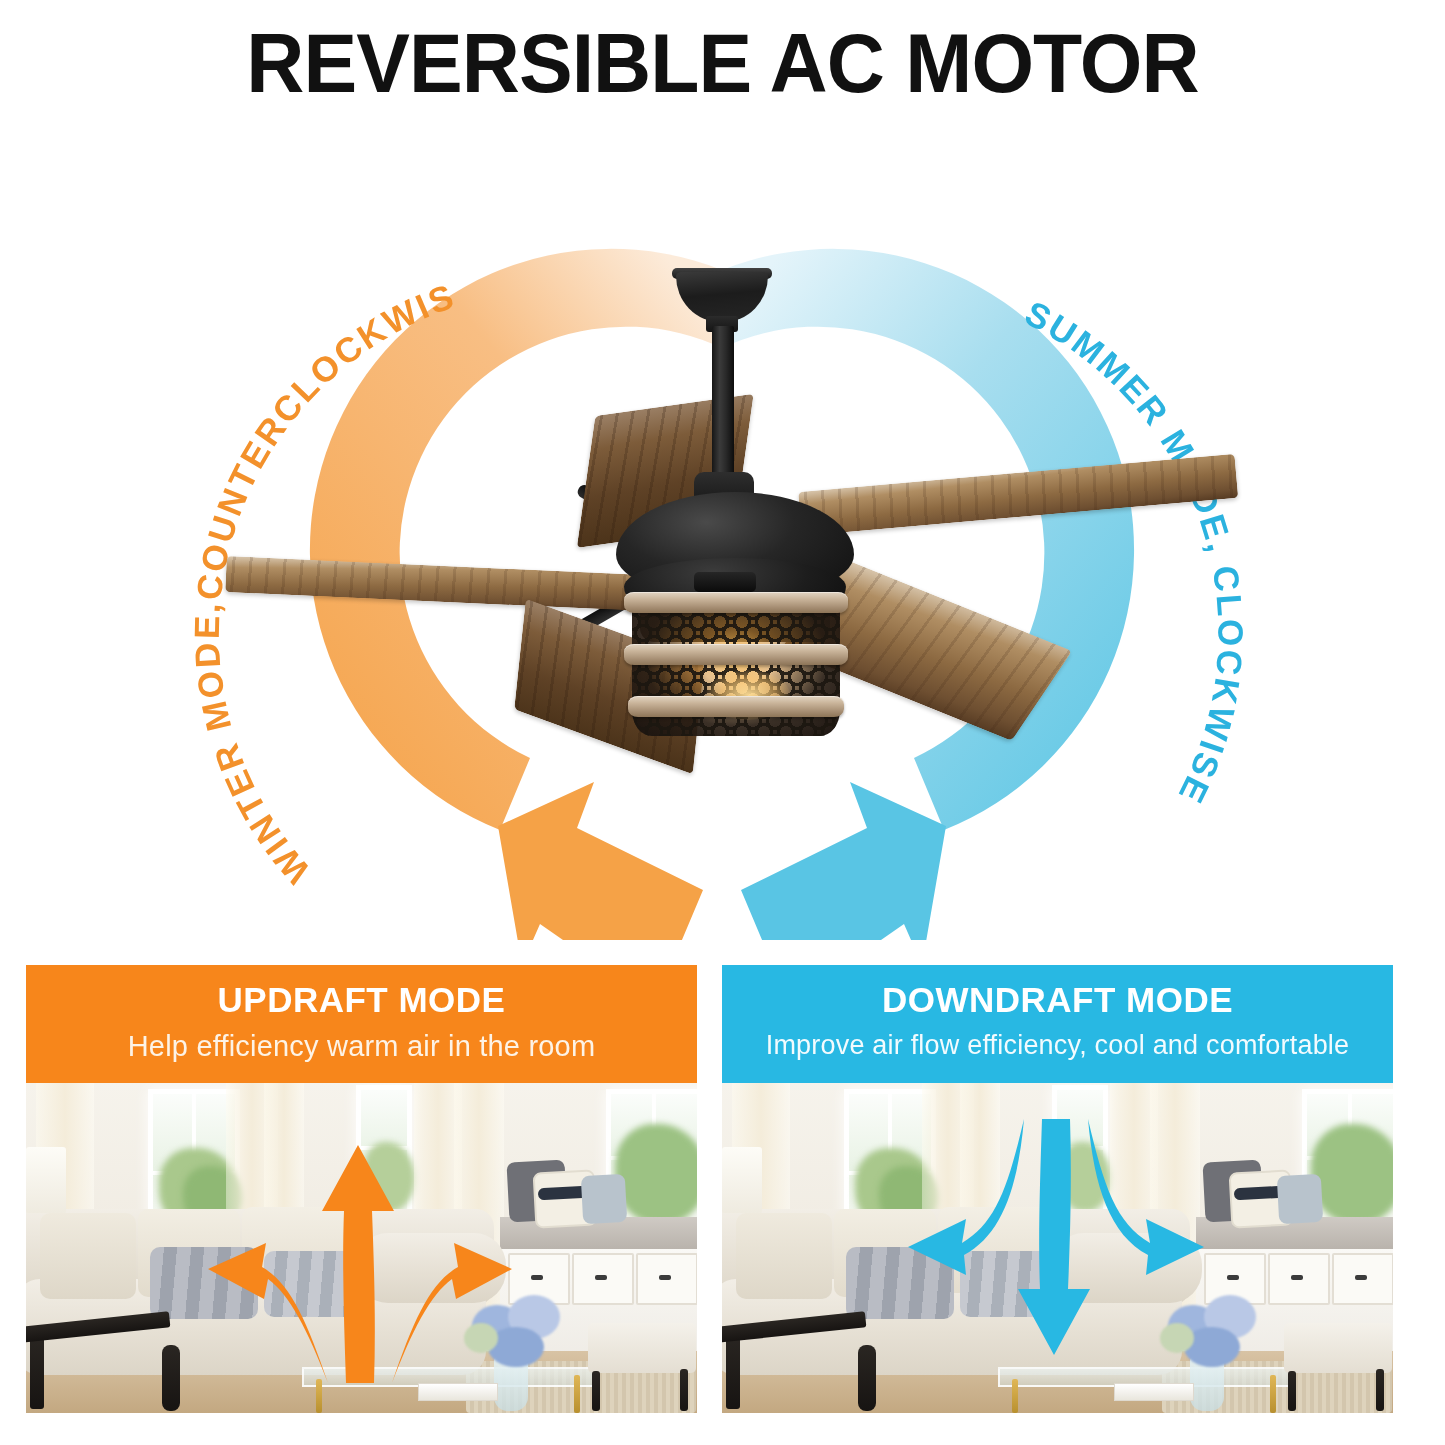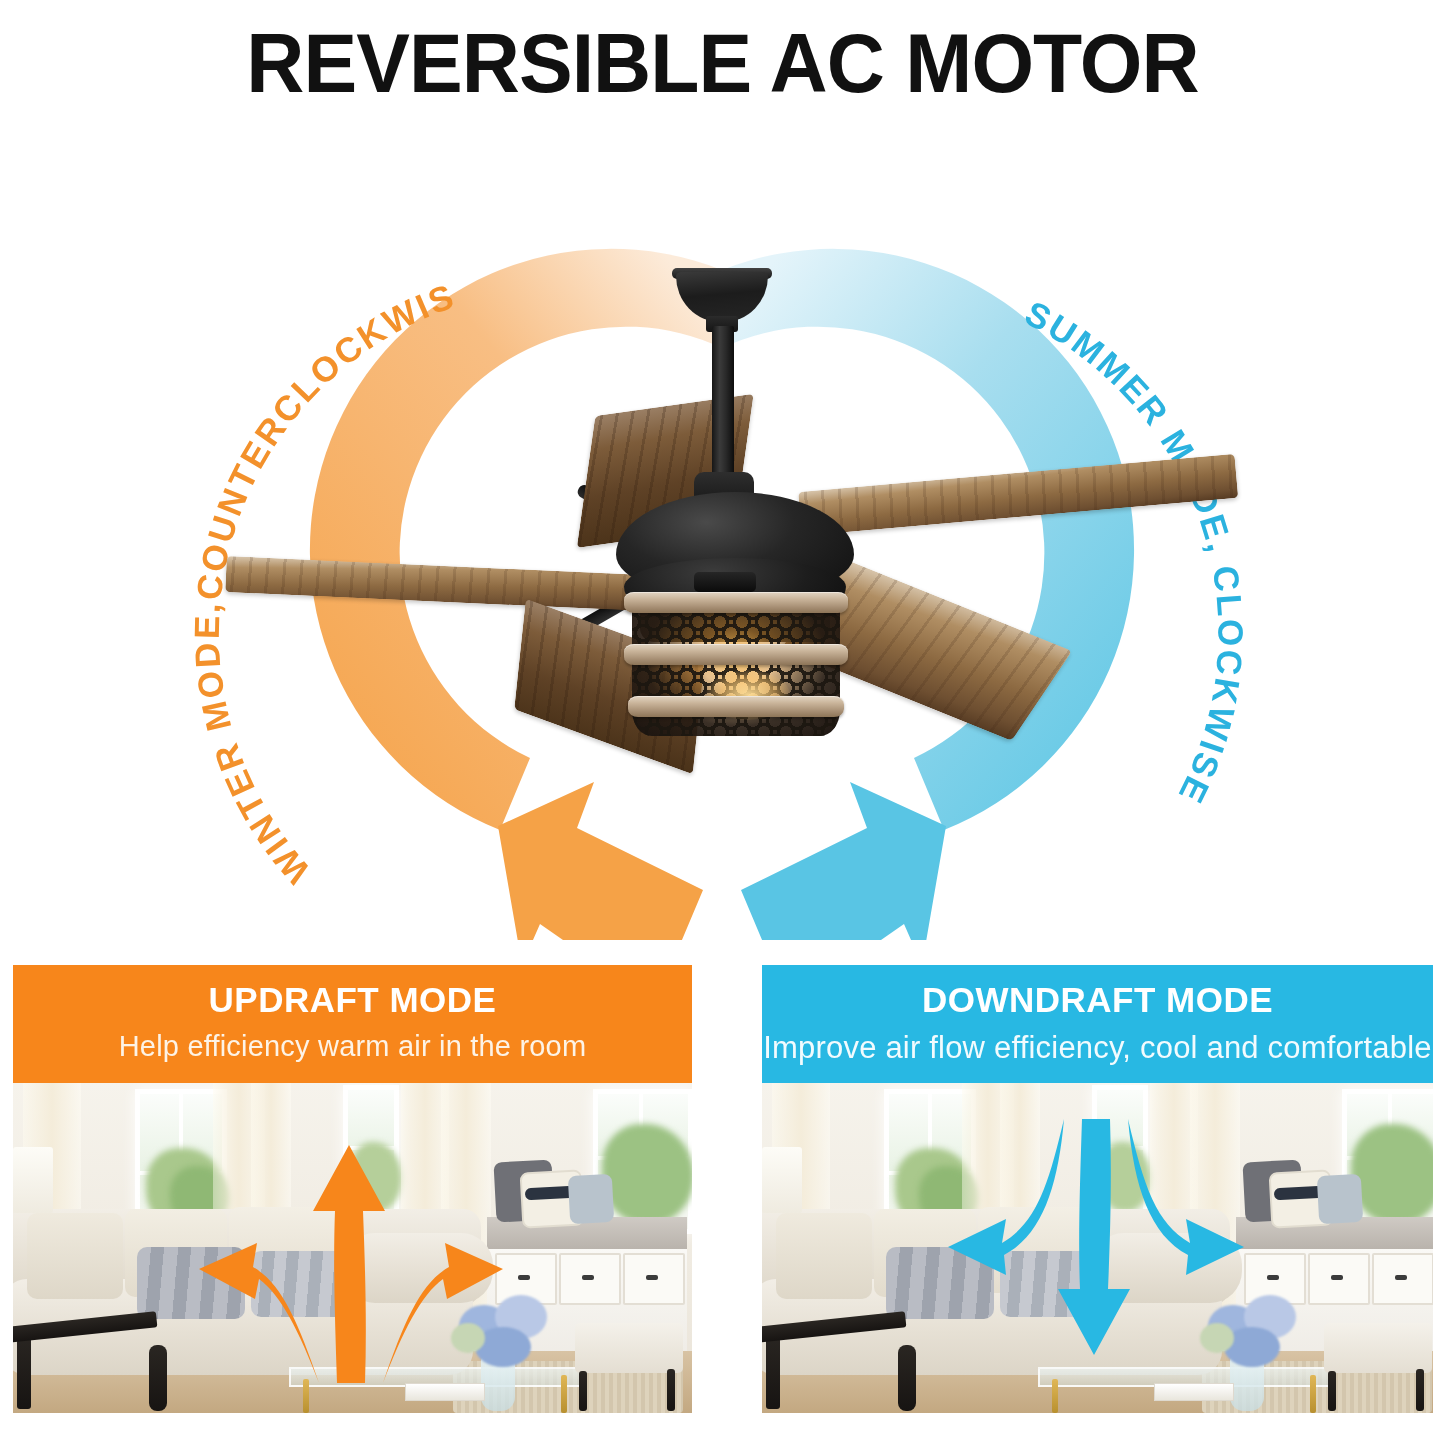--- a/index.html
+++ b/index.html
@@ -132,38 +132,38 @@
   }
 
   
   .curveText{font-family:"Liberation Sans", sans-serif;font-weight:bold;font-size:35px;letter-spacing:2.5px;}
   .curveText.orange{fill:#F3912B;}
   .curveText.blue{fill:#2BB2DF;}
 
   
   .panels{position:absolute;left:0;top:940px;width:1445px;height:505px;}
   .panel{position:absolute;top:25px;width:671px;height:448px;overflow:hidden;}
-  .panel.left{left:13px;padding-left:8px;}
-  .panel.right{left:762px;}
+  .panel.left{left:26px;}
+  .panel.right{left:722px;}
 
   .panel-head{
     position:absolute;left:0;top:0;width:100%;height:118px;
     text-align:center;box-sizing:border-box;padding-top:17px;
   }
   .panel.left .panel-head{background:#F7861B;}
   .panel.right .panel-head{background:#28B8E3;}
   .panel-title{
     font-family:"Liberation Sans", sans-serif;font-weight:bold;
     font-size:35px;letter-spacing:.5px;color:#FFFFFF;line-height:1.05;
   }
   .panel-sub{
     margin-top:12px;font-family:"Liberation Sans", sans-serif;font-weight:normal;
     font-size:29px;color:#FDF3E6;letter-spacing:.2px;line-height:1.1;white-space:nowrap;
   }
-  .panel.right .panel-sub{color:#F2FBFE;font-size:31px;}
+  .panel.right .panel-sub{color:#F2FBFE;font-size:27px;}
 
   
   .photo{position:absolute;left:0;top:118px;width:100%;height:330px;overflow:hidden;background:#f3efe7;}
   .wall{position:absolute;inset:0;background:linear-gradient(180deg,#f6f3ec 0%,#efeae0 60%,#e9e3d8 100%);}
   .win{position:absolute;background:linear-gradient(180deg,#fbfdfb 0%,#eaf3e6 45%,#f7f8f4 100%);
        border:5px solid #ffffff;box-sizing:border-box;box-shadow:0 0 14px rgba(255,255,255,.9);}
   .win .mull{position:absolute;background:#ffffff;}
   .foliage{position:absolute;border-radius:44% 56% 50% 50%;filter:blur(3px);}
   .curtain{position:absolute;top:0;background:linear-gradient(90deg,rgba(255,252,240,.45),rgba(244,236,217,.95),rgba(255,253,245,.5));}
   .seat{position:absolute;background:linear-gradient(180deg,#cfcac4,#b9b3ac);}

